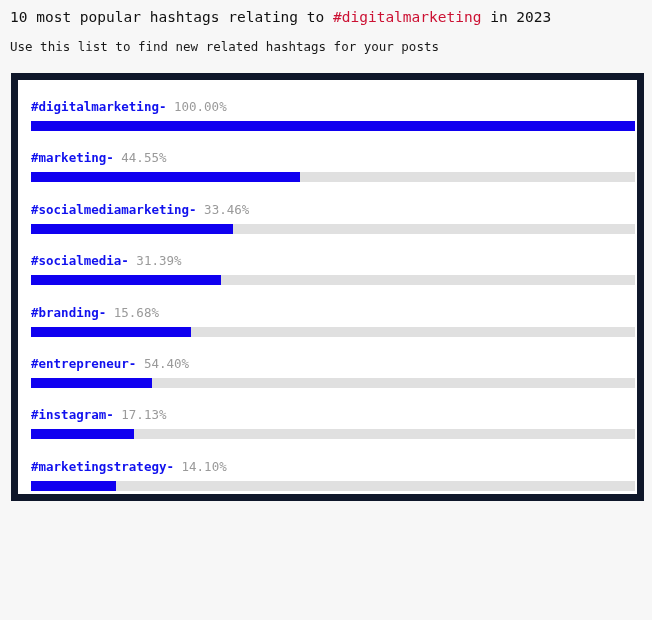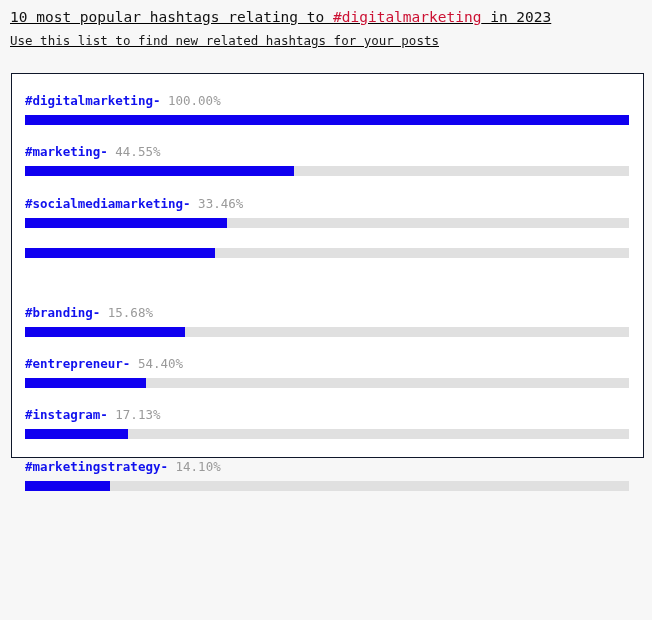--- a/index.html
+++ b/index.html
@@ -14,54 +14,53 @@
     background: #f7f7f7;
     font-family: "DejaVu Sans Mono", "Liberation Mono", monospace;
     -webkit-font-smoothing: none;
   }
 
   .page {
     position: relative;
     width: 652px;
     height: 620px;
     overflow: hidden;
-    text-decoration: underline;
   }
 
   
   .header {
     padding: 7px 0 0 10px;
   }
   .title {
     font-size: 14.5px;
     line-height: 20px;
     color: #111111;
     letter-spacing: 0px;
     white-space: nowrap;
   }
   .title .tag-red {
     color: #cc1133;
   }
   .subtitle {
-    margin-top: 5px;
+    margin-top: 11px;
     font-size: 12.5px;
     line-height: 18px;
     color: #1a1a1a;
     white-space: nowrap;
   }
 
   
   .card {
     position: absolute;
     left: 11px;
     top: 73px;
     width: 633px;
-    height: 385px;
+    height: 428px;
     background: #ffffff;
-    border: 1px solid #0f172a;
+    border: 7px solid #0f172a;
     padding: 14px 7px 0 0;
   }
 
   .rows {
     padding: 0;
     margin: 0;
     list-style: none;
   }
 
   .row {
@@ -124,20 +123,21 @@
             <div class="bar-fill" style="width: 44.55%;"></div>
           </div>
         </li>
         <li class="row">
           <div class="row-label"><span class="hashtag">#socialmediamarketing</span><span class="dash">-</span><span class="pct"> 33.46%</span></div>
           <div class="bar-track">
             <div class="bar-fill" style="width: 33.46%;"></div>
           </div>
         </li>
         <li class="row">
+          <div class="row-label"><span class="hashtag">#socialmedia</span><span class="dash">-</span><span class="pct"> 31.39%</span></div>
           <div class="bar-track">
             <div class="bar-fill" style="width: 31.39%;"></div>
           </div>
         </li>
         <li class="row">
           <div class="row-label"><span class="hashtag">#branding</span><span class="dash">-</span><span class="pct"> 15.68%</span></div>
           <div class="bar-track">
             <div class="bar-fill" style="width: 26.52%;"></div>
           </div>
         </li>

